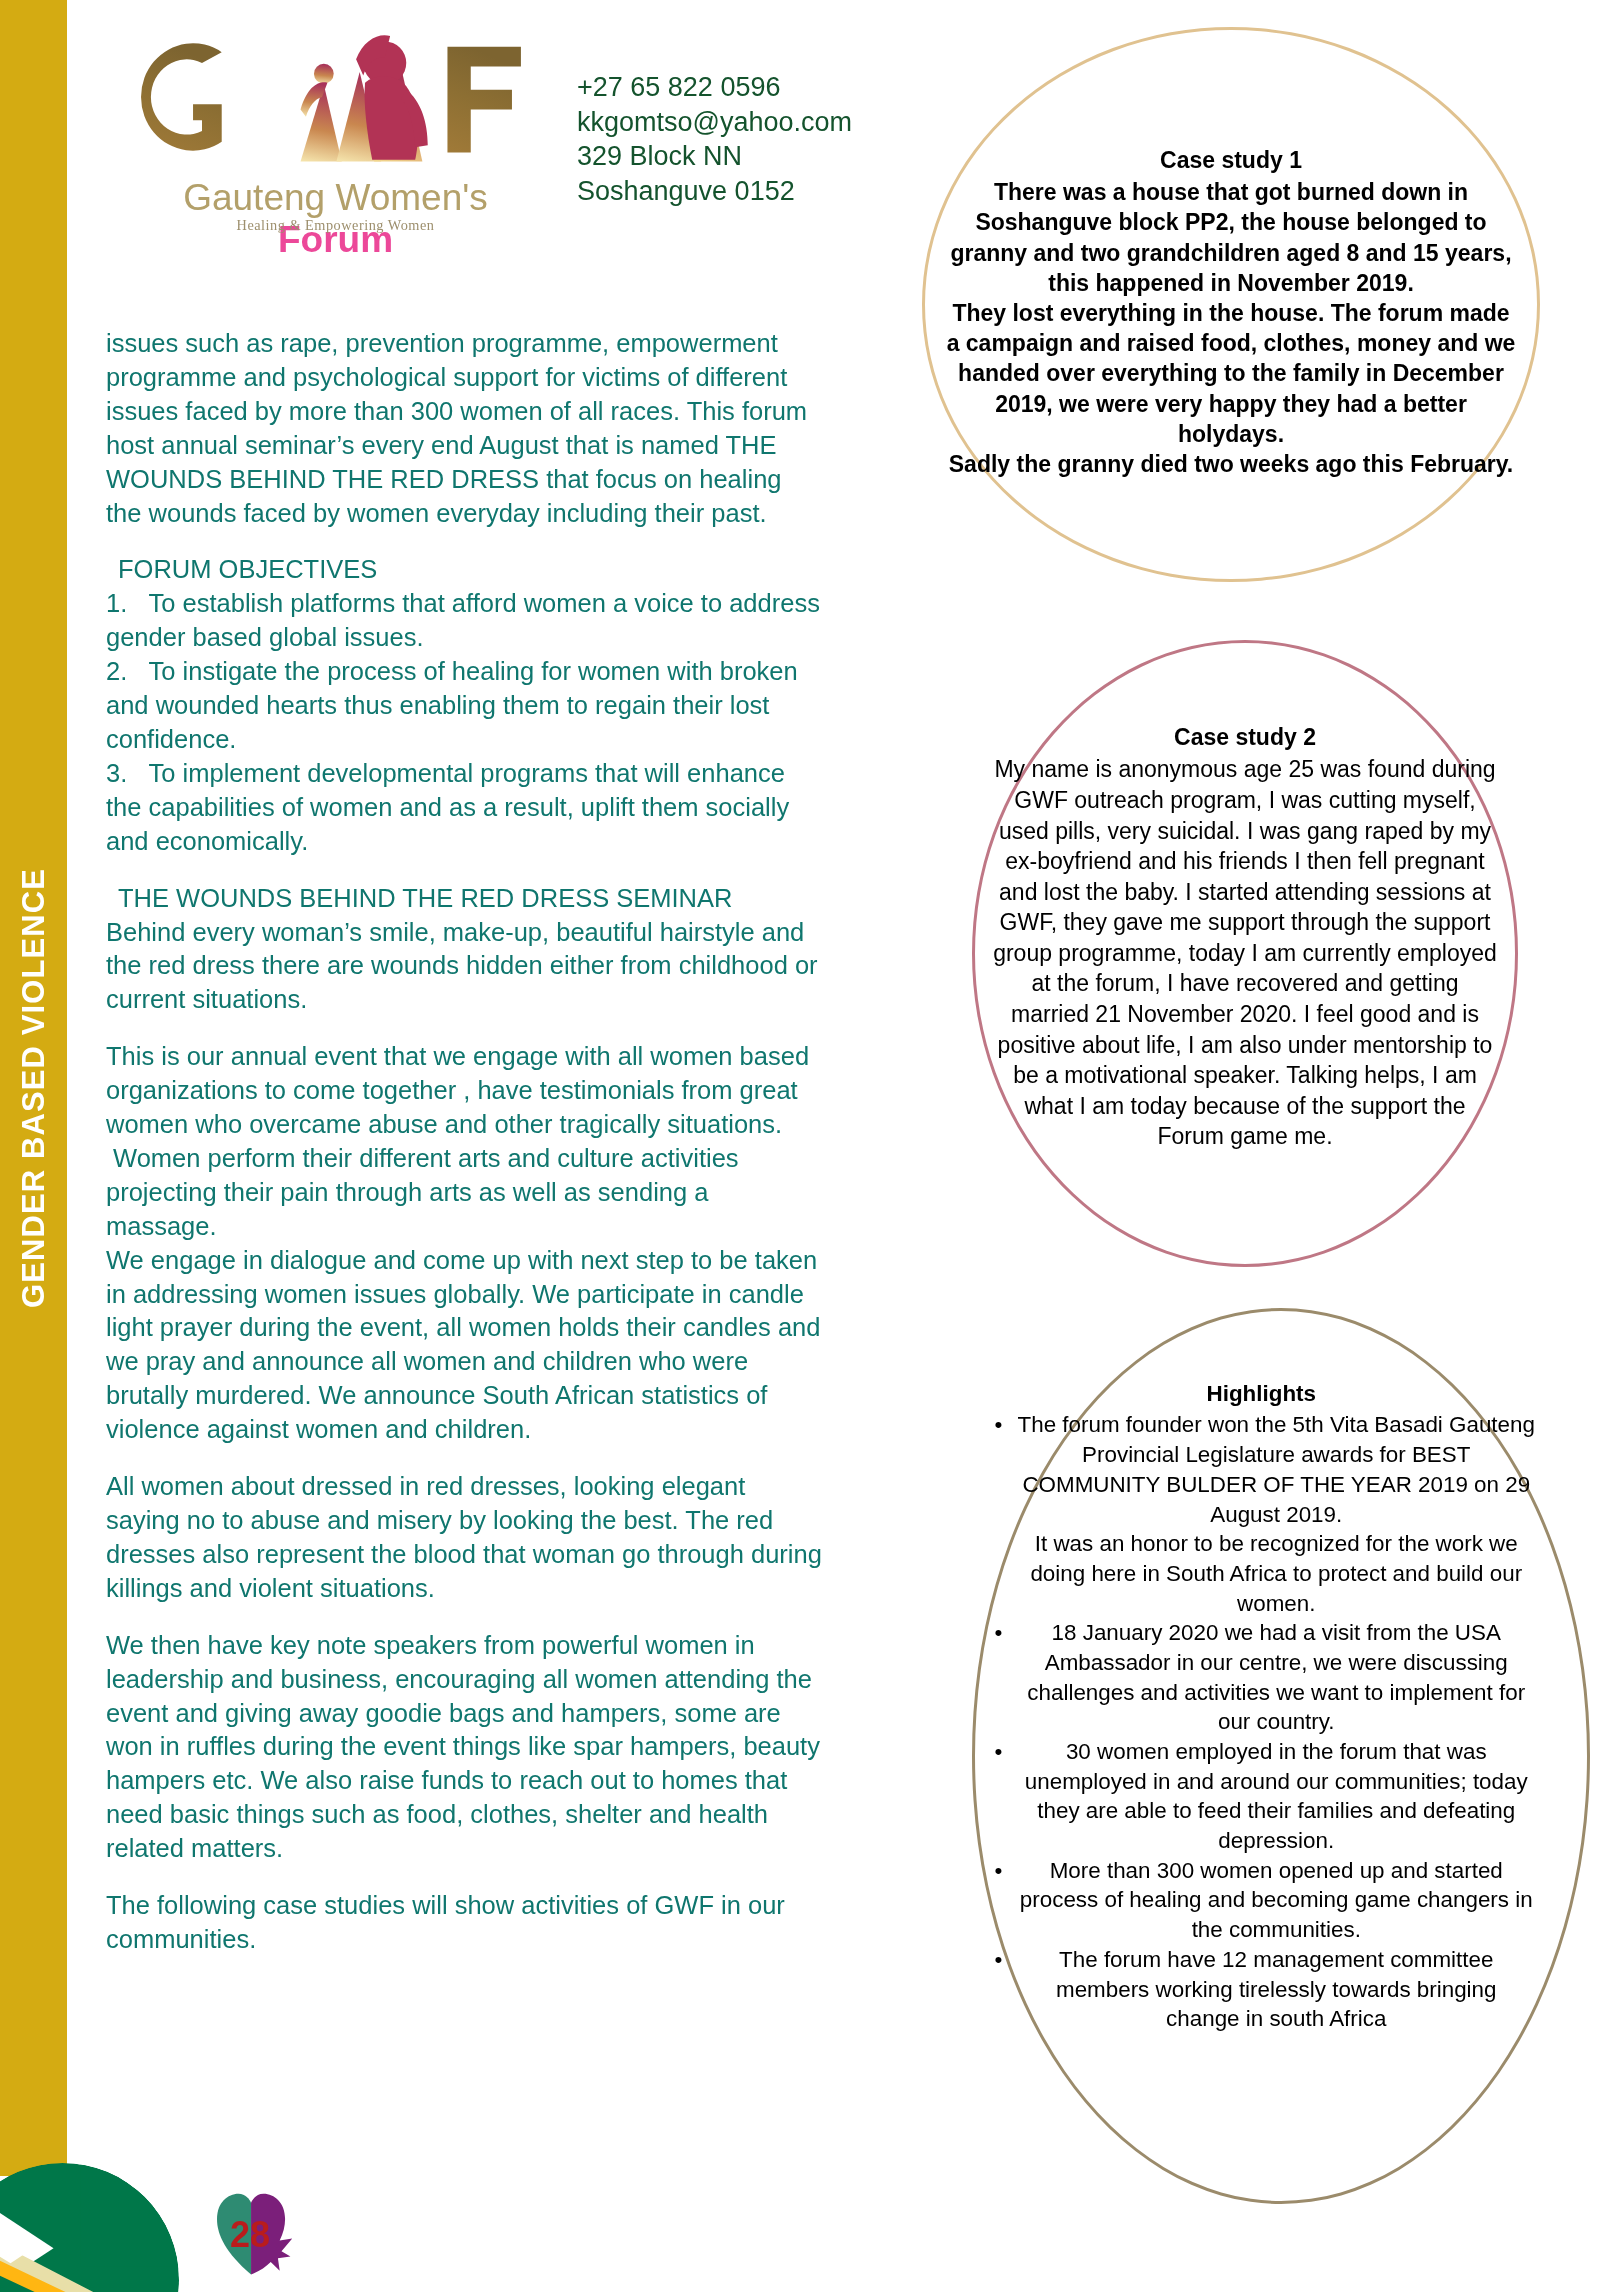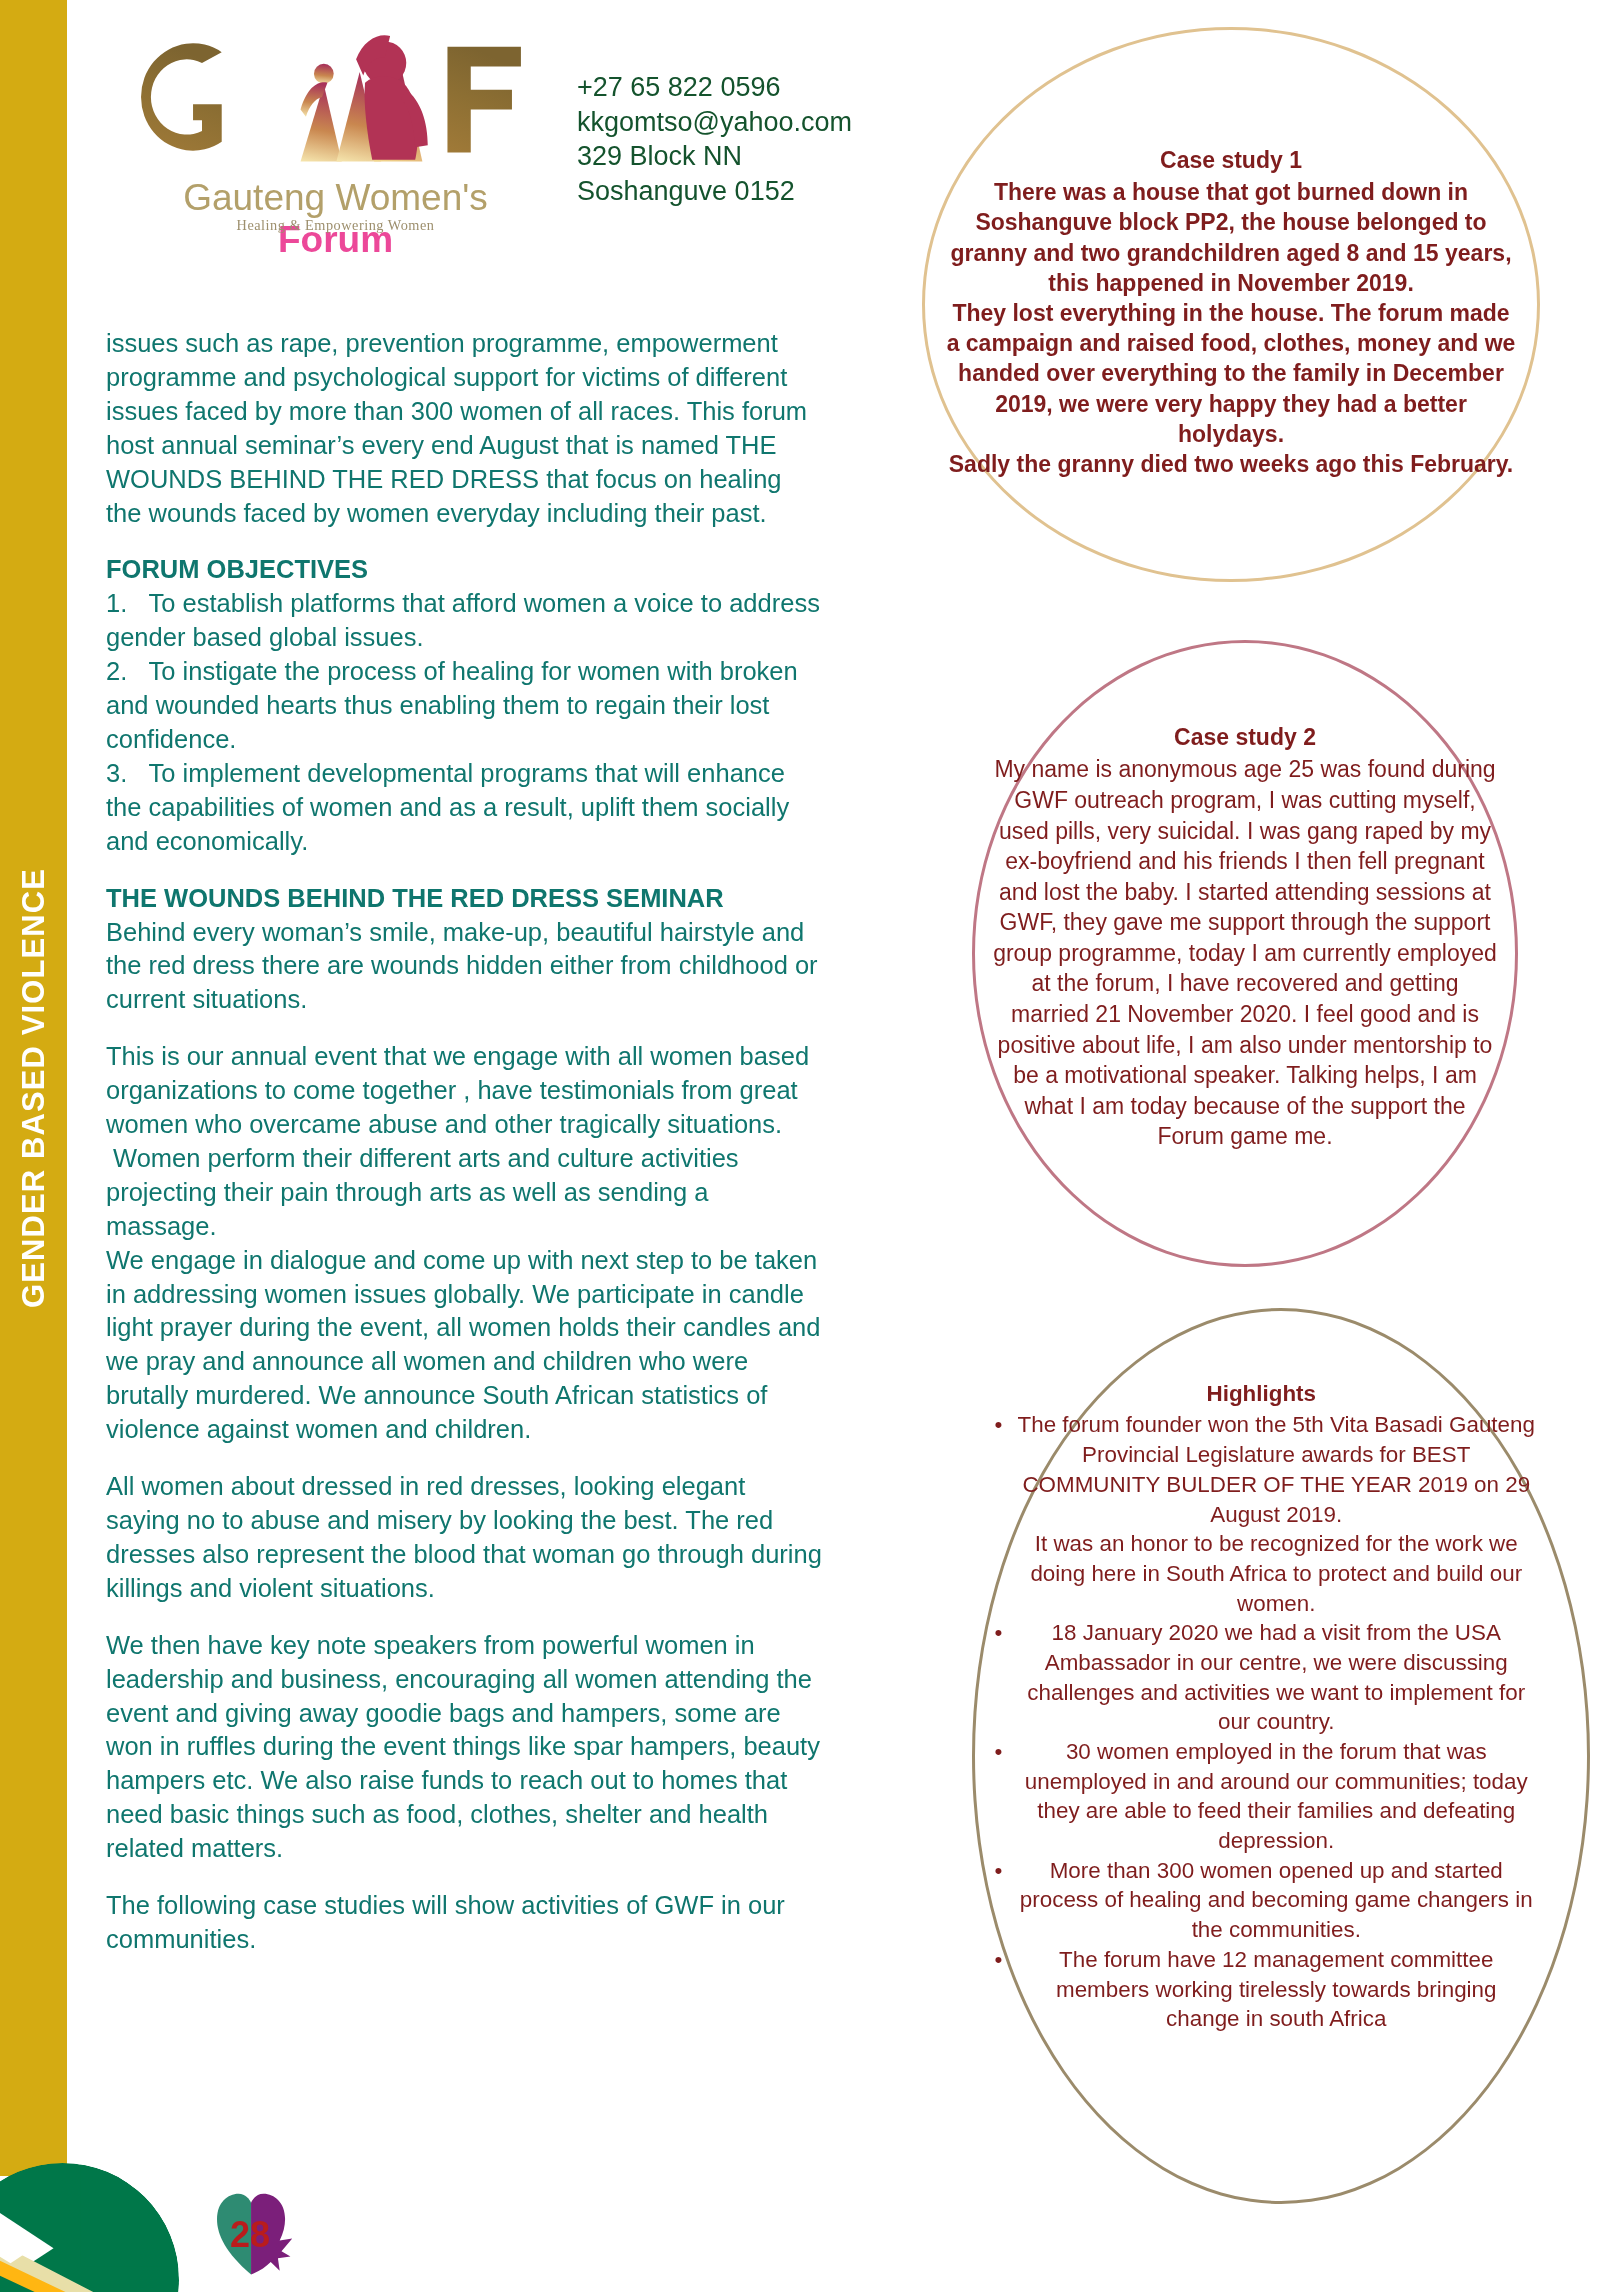--- a/index.html
+++ b/index.html
@@ -43,28 +43,28 @@
     color:#14532d;font-size:27px;line-height:1.28;
   }
   .contact div{white-space:nowrap;}
 
   
   .col-left{
     position:absolute;left:106px;top:327px;width:716px;
     font-size:25.5px;line-height:1.33;color:#0f766e;
   }
   .col-left p{margin:0 0 23px 0;}
-  .col-left .h{font-weight:bold;margin:0;}
+  .col-left .h{font-weight:normal;margin:12px;}
   .col-left .nogap{margin-bottom:0;}
 
   
   .bubble{position:absolute;box-sizing:border-box;background:#fff;}
   .bubble .inner{
     position:absolute;left:0;right:0;
-    text-align:center;color:#7f1d1d;
+    text-align:center;color:#000000;
   }
   .bubble .title{font-weight:bold;display:block;margin-bottom:1.8px;}
 
   #case1{
     left:922px;top:27px;width:618px;height:555px;
     border:3.6px solid #e0c290;border-radius:50%;
   }
   #case1 .inner{top:115px;left:19.7px;right:19.7px;font-size:23px;line-height:1.315;}
 
   #case2{

